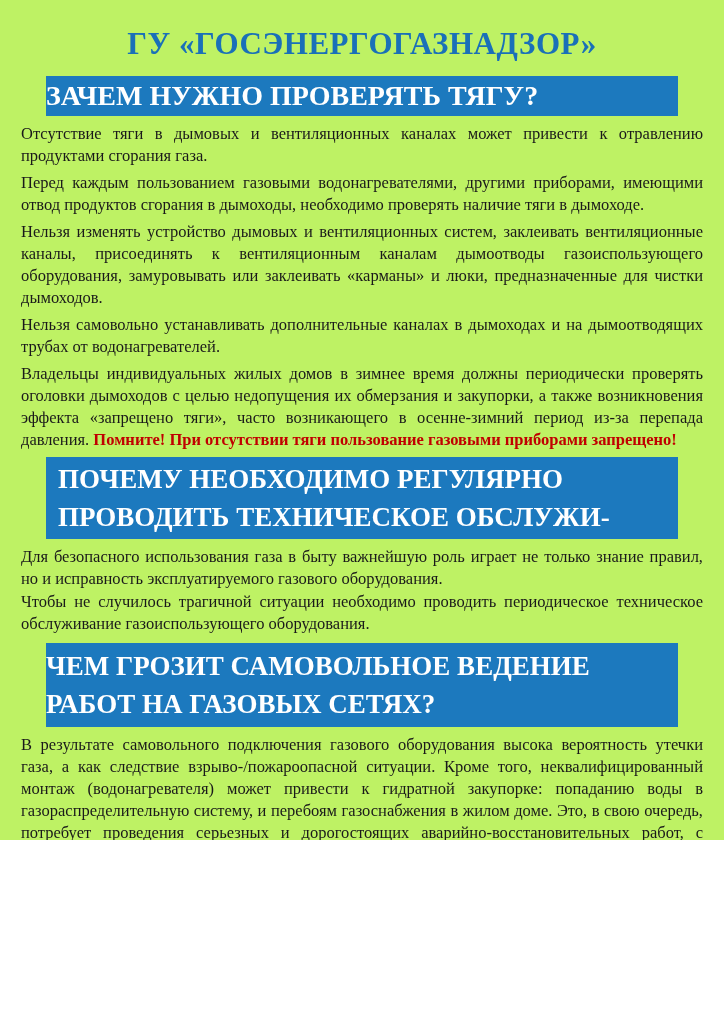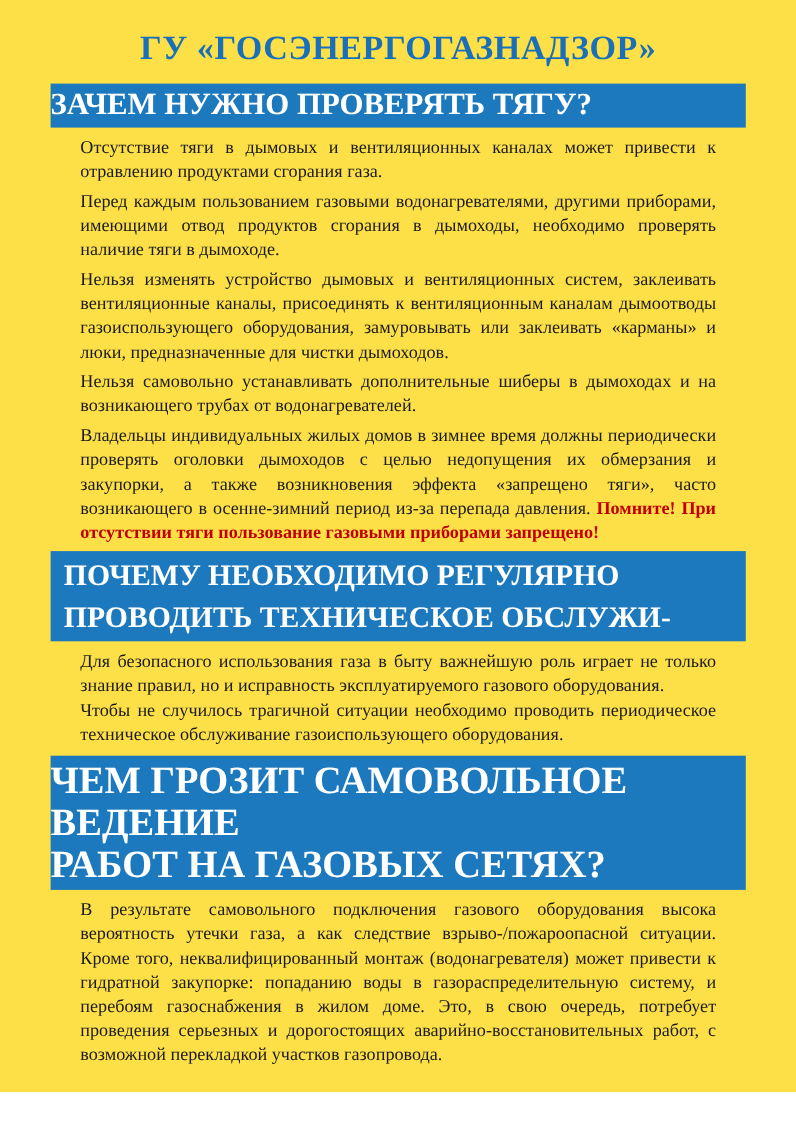--- a/index.html
+++ b/index.html
@@ -1,20 +1,20 @@
 <!DOCTYPE html>
 <html><head>
 <meta charset="utf-8">
 <style>
   html, body { margin: 0; padding: 0; background: #ffffff; }
   .page {
     position: relative;
     width: 724px;
-    height: 993px;
-    background: #fde047;
+    height: 840px;
+    background: #bef264;
     font-family: "Liberation Serif", serif;
     color: #1a1a1a;
     overflow: hidden;
     box-sizing: border-box;
   }
   .doc-title {
     margin: 24px 40px 0;
     text-align: center;
     color: #1a70b8;
     font-weight: bold;
@@ -29,22 +29,22 @@
     color: #ffffff;
     text-align: left;
     font-weight: bold;
   }
   .banner .banner-line { display: block; }
   .banner-1 { padding: 4px 0; }
   .banner-1 .banner-line { font-size: 28px; line-height: 32px; }
   .banner-2 { margin-top: 6px; padding: 3px 12px; }
   .banner-2 .banner-line { font-size: 27px; line-height: 38px; }
   .banner-3 { margin-top: 8px; padding: 4px 0; }
-  .banner-3 .banner-line { font-size: 35px; line-height: 38px; }
-  .body-block { margin: 7px 73px 0; }
+  .banner-3 .banner-line { font-size: 27px; line-height: 38px; }
+  .body-block { margin: 7px 21px 0; }
   .body-block p {
     margin: 5px 0;
     font-size: 16.5px;
     line-height: 22px;
     text-align: justify;
   }
   .body-block.tight p { margin: 1px 0; }
   .warning {
     color: #c00000;
     font-weight: bold;
@@ -60,21 +60,21 @@
   </h1>
 
   <div class="banner banner-1">
     <span class="banner-line">ЗАЧЕМ НУЖНО ПРОВЕРЯТЬ ТЯГУ?</span>
   </div>
 
   <div class="body-block">
     <p>Отсутствие тяги в дымовых и вентиляционных каналах может привести к отравлению продуктами сгорания газа.</p>
     <p>Перед каждым пользованием газовыми водонагревателями, другими приборами, имеющими отвод продуктов сгорания в дымоходы, необходимо проверять наличие тяги в дымоходе.</p>
     <p>Нельзя изменять устройство дымовых и вентиляционных систем, заклеивать вентиляционные каналы, присоединять к вентиляционным каналам дымоотводы газоиспользующего оборудования, замуровывать или заклеивать «карманы» и люки, предназначенные для чистки дымоходов.</p>
-    <p>Нельзя самовольно устанавливать дополнительные шиберы в дымоходах и на возникающего трубах от водонагревателей.</p>
+    <p>Нельзя самовольно устанавливать дополнительные каналах в дымоходах и на дымоотводящих трубах от водонагревателей.</p>
     <p><span>Владельцы индивидуальных жилых домов в зимнее время должны периодически проверять оголовки дымоходов с целью недопущения их обмерзания и закупорки, а также возникновения эффекта «запрещено тяги», часто возникающего в осенне-зимний период из-за перепада давления. </span><span class="warning">Помните! При отсутствии тяги пользование газовыми приборами запрещено!</span></p>
   </div>
 
   <div class="banner banner-2">
     <span class="banner-line">ПОЧЕМУ НЕОБХОДИМО РЕГУЛЯРНО</span>
     <span class="banner-line">ПРОВОДИТЬ ТЕХНИЧЕСКОЕ ОБСЛУЖИ-</span>
   </div>
 
   <div class="body-block tight">
     <p>Для безопасного использования газа в быту важнейшую роль играет не только знание правил, но и исправность эксплуатируемого газового оборудования.</p>

